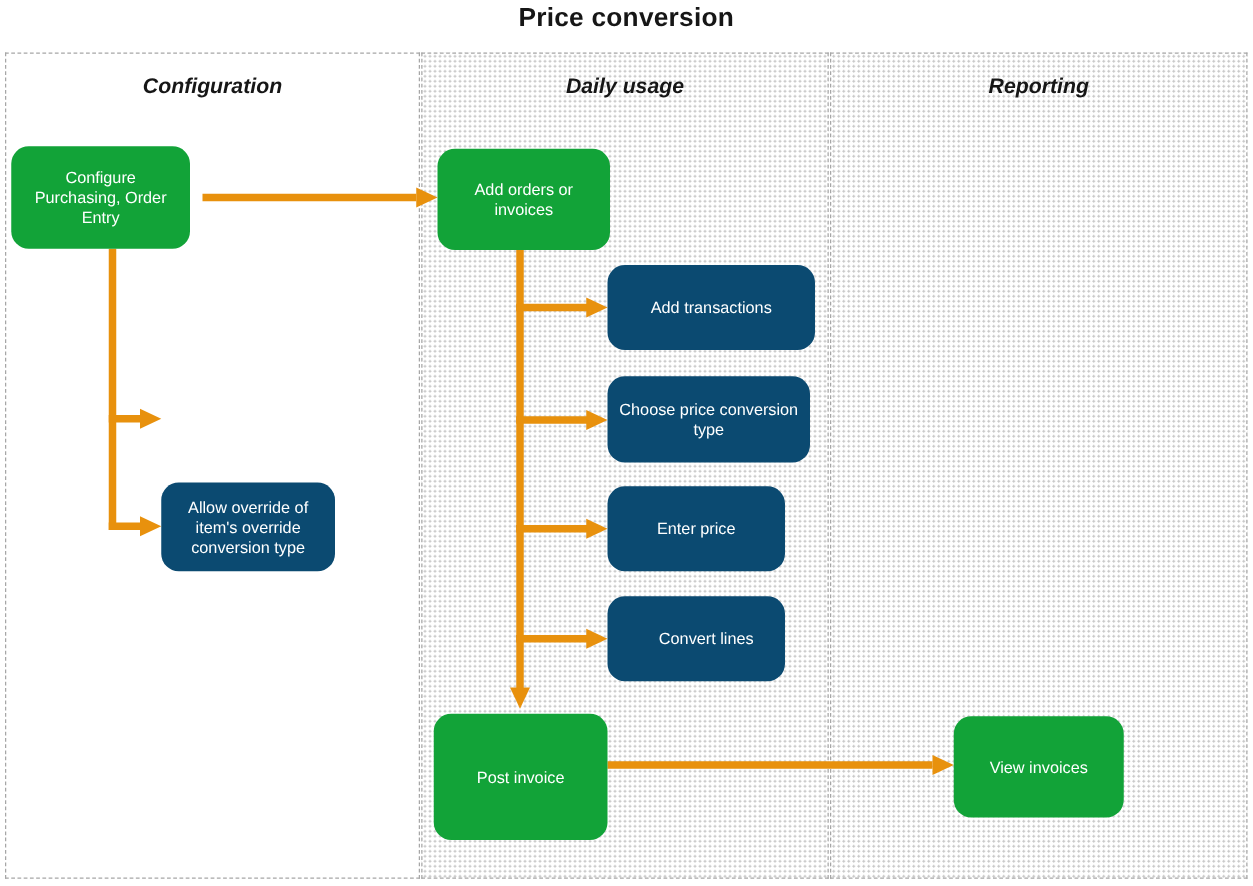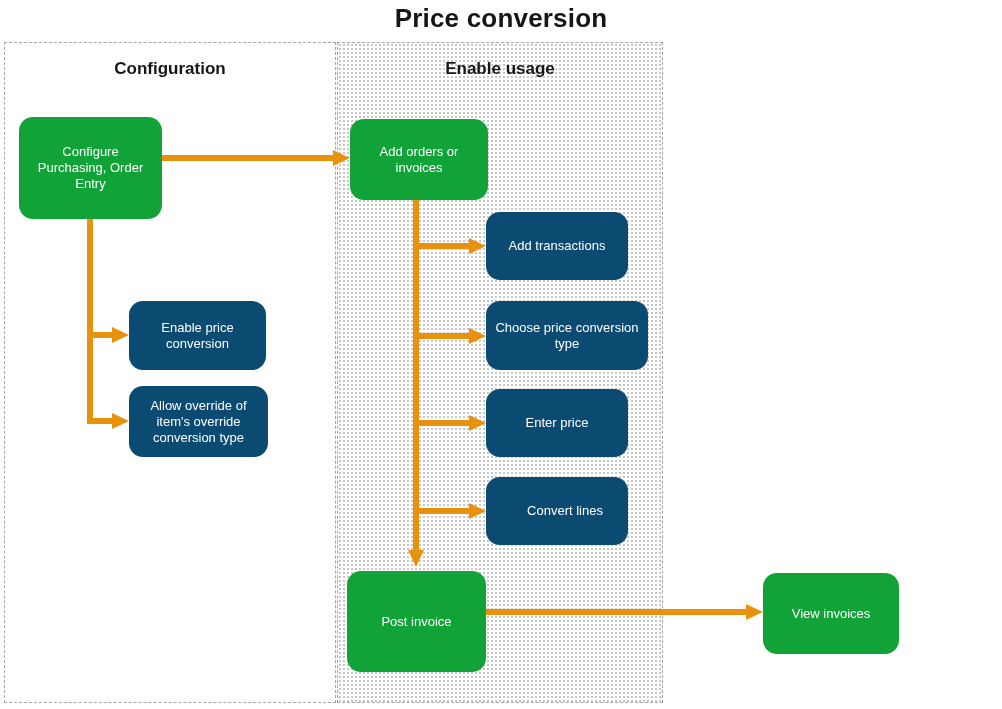--- a/index.html
+++ b/index.html
@@ -20,21 +20,21 @@
     font-family: "Liberation Sans", sans-serif;
     overflow: hidden;
   }
   .title {
     position: absolute;
     top: 0; left: 0;
     width: 100%;
     margin: 0;
     padding-top: 3px;
     text-align: center;
-    font-size: 26px;
+    font-size: 21px;
     font-weight: bold;
     letter-spacing: 0.2px;
     color: var(--ink);
   }
   .col {
     position: absolute;
     top: 42px;
     height: 661px;
     border: 1px dashed var(--panel-border);
     background: #ffffff;
@@ -46,20 +46,21 @@
   }
   .col1 { left: 4px;   width: 332px; }
   .col2 { left: 337px; width: 326px; }
   .col3 { left: 664px; width: 334px; }
   .col-header {
     margin-top: 16px;
     text-align: center;
     font-size: 17px;
     font-weight: bold;
     color: var(--ink);
+    font-style: italic;
   }
   .node {
     position: absolute;
     border-radius: 14px;
     color: #ffffff;
     font-size: 13px;
     line-height: 16px;
     text-align: center;
     display: flex;
     align-items: center;
@@ -88,21 +89,24 @@
 <body>
 
 <div class="canvas">
 
   <h1 class="title">Price conversion</h1>
 
   <div class="col col1">
     <div class="col-header">Configuration</div>
   </div>
   <div class="col col2 dots">
-    <div class="col-header">Enable usage</div>
+    <div class="col-header">Daily usage</div>
+  </div>
+  <div class="col col3 dots">
+    <div class="col-header">Reporting</div>
   </div>
 
   <div class="shaft" style="left:162px; top:155px; width:171px; height:6px;"></div>
   <div class="ah-right" style="left:333px; top:150px;"></div>
 
   <div class="shaft" style="left:87px; top:199px; width:6px; height:225px;"></div>
   <div class="shaft" style="left:87px; top:332px; width:26px; height:6px;"></div>
   <div class="ah-right" style="left:112px; top:327px;"></div>
   <div class="shaft" style="left:87px; top:418px; width:26px; height:6px;"></div>
   <div class="ah-right" style="left:112px; top:413px;"></div>
@@ -114,34 +118,31 @@
   <div class="ah-right" style="left:469px; top:328px;"></div>
   <div class="shaft" style="left:413px; top:420px; width:57px; height:6px;"></div>
   <div class="ah-right" style="left:469px; top:415px;"></div>
   <div class="shaft" style="left:413px; top:508px; width:57px; height:6px;"></div>
   <div class="ah-right" style="left:469px; top:503px;"></div>
   <div class="ah-down" style="left:408px; top:550px;"></div>
 
   <div class="shaft" style="left:486px; top:609px; width:260px; height:6px;"></div>
   <div class="ah-right" style="left:746px; top:604px;"></div>
 
-  <div class="node green" style="left:19px;  top:117px; width:143px; height:102px;">
+  <div class="node green" style="left:9px;  top:117px; width:143px; height:82px;">
     <span>Configure Purchasing, Order Entry</span>
-  </div>
-  <div class="node blue" style="left:129px; top:301px; width:137px; height:69px;">
-    <span>Enable price conversion</span>
   </div>
   <div class="node blue" style="left:129px; top:386px; width:139px; height:71px;">
     <span>Allow override of item's override conversion type</span>
   </div>
 
   <div class="node green" style="left:350px; top:119px; width:138px; height:81px;">
     <span>Add orders or invoices</span>
   </div>
-  <div class="node blue" style="left:486px; top:212px; width:142px; height:68px;">
+  <div class="node blue" style="left:486px; top:212px; width:166px; height:68px;">
     <span>Add transactions</span>
   </div>
   <div class="node blue" style="left:486px; top:301px; width:162px; height:69px;">
     <span>Choose price conversion type</span>
   </div>
   <div class="node blue" style="left:486px; top:389px; width:142px; height:68px;align-items:center;">
     <span>Enter price</span>
   </div>
   <div class="node blue" style="left:486px; top:477px; width:142px; height:68px;padding-left:24px;">
     <span>Convert lines</span>

